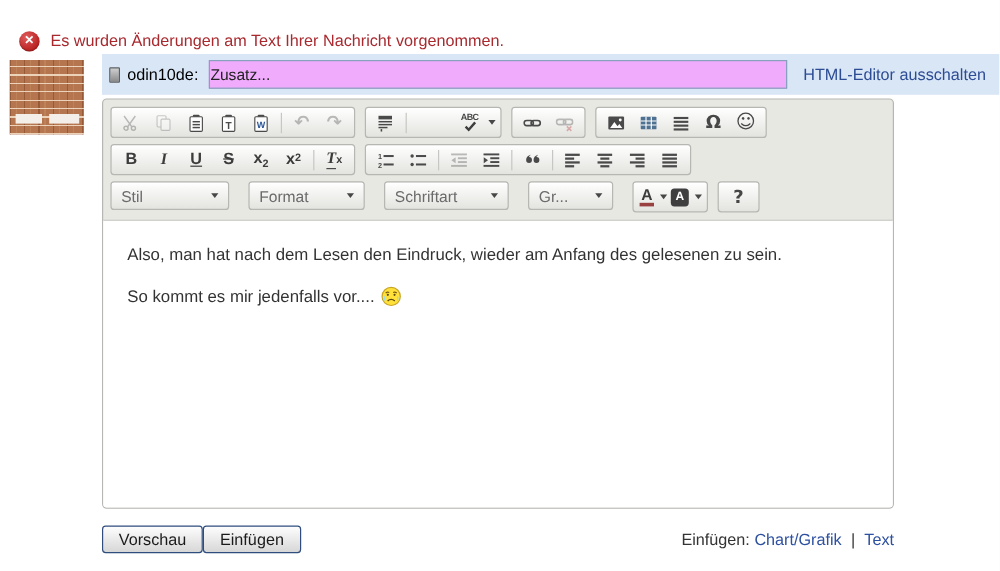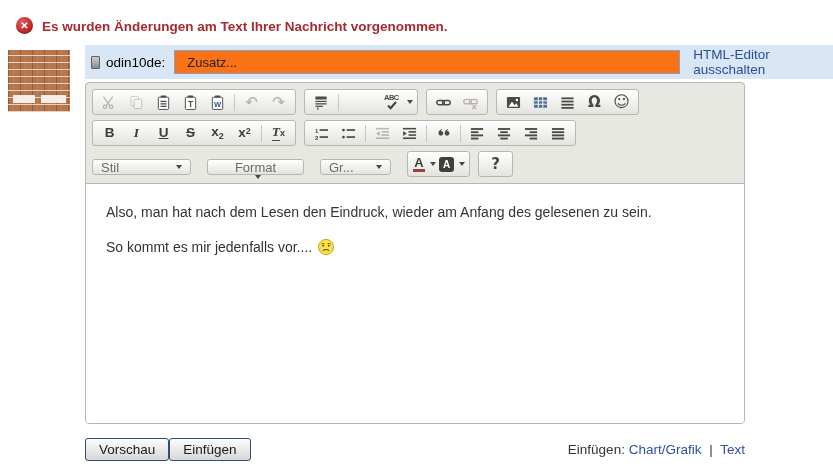--- a/index.html
+++ b/index.html
@@ -1,20 +1,20 @@
 <!DOCTYPE html>
 <html><head>
 <meta charset="utf-8">
 <style>
   html,body{margin:0;padding:0;background:#fff;}
   #stage{position:relative;width:833px;height:476px;background:#fff;overflow:hidden;
          font-family:"Liberation Sans",sans-serif;color:#333;}
 
   
-  .error-banner{position:absolute;left:16px;top:17px;display:flex;align-items:flex-end;gap:9px;font-weight:bold;}
+  .error-banner{position:absolute;left:16px;top:26px;display:flex;align-items:flex-start;gap:9px;}
   .err-ico{width:17px;height:17px;border-radius:50%;
            background:radial-gradient(circle at 35% 30%, #e05a5a, #b92222 70%);
            display:flex;align-items:center;justify-content:center;flex:none;
            box-shadow:inset 0 -1px 1px rgba(0,0,0,.25);}
   .err-ico::before{content:"✕";color:#fff;font-size:10px;font-weight:bold;line-height:1;}
   .err-text{color:#a8292e;font-size:13.5px;}
 
   
   .avatar{position:absolute;left:8px;top:50px;width:62px;height:62px;
           background-color:#b5754e;
@@ -26,22 +26,22 @@
   .avatar::before{left:5px;width:22px;}
   .avatar::after{right:4px;width:25px;}
 
   
   .band{position:absolute;left:85px;top:45px;right:0;height:34px;background:#d9e6f6;
         display:flex;align-items:center;padding-left:6px;box-sizing:border-box;}
   .status-ico{display:inline-block;width:7px;height:11px;border:1px solid #5f5f5f;border-radius:1px;
               background:linear-gradient(180deg,#cfcfcf,#8a8a8a);margin-right:6px;flex:none;}
   .uname{font-weight:normal;font-size:13.5px;color:#000;}
   .ucolon{font-size:13.5px;color:#000;margin-right:9px;}
-  .subject{width:480px;height:20px;border:1px solid #86a0bd;background:#f97316;font-size:13px;
-           padding:1px 12px;font-family:"Liberation Sans",sans-serif;color:#222;flex:none;}
+  .subject{width:480px;height:20px;border:1px solid #86a0bd;background:#f0abfc;font-size:13px;
+           padding:1px 0;font-family:"Liberation Sans",sans-serif;color:#222;flex:none;}
   .toggle-link{margin-left:13px;color:#2c4c94;font-size:13.5px;text-decoration:none;cursor:pointer;}
 
   
   .chrome{position:absolute;left:85px;top:82px;width:660px;height:342px;box-sizing:border-box;
           border:1px solid #b6b6b3;border-radius:4px;background:#e8e8e3;
           display:flex;flex-direction:column;}
   .toolbar{padding:6px 6px 1px 6px;}
   .tb-row{display:flex;align-items:flex-start;margin-bottom:5px;}
   .grp{display:inline-flex;align-items:center;border:1px solid #b6b6b3;border-radius:3px;
        background:linear-gradient(#ffffff,#e3e3df);box-shadow:inset 0 1px 0 #fff;
@@ -57,27 +57,27 @@
   .ser{font-family:"Liberation Serif",serif;}
   .ss{font-size:9px;}
   .spell{position:relative;display:inline-block;width:18px;height:16px;margin-left:41px;}
   .abc{position:absolute;left:0;top:0;font-size:7.5px;font-weight:bold;color:#474747;letter-spacing:-0.5px;}
   .chk{position:absolute;left:3px;top:7px;}
   .colA{font-weight:bold;font-size:13px;color:#3c3c3c;border-bottom:3px solid #994040;line-height:1.05;padding:0 1px;}
   .colB{display:inline-block;width:15px;height:15px;line-height:15px;text-align:center;background:#3f3f3f;
         color:#fff;font-weight:bold;font-size:10px;border-radius:3px;}
   .car{width:0;height:0;border-left:3.5px solid transparent;border-right:3.5px solid transparent;
        border-top:4px solid #474747;margin-left:5px;flex:none;}
-  .combo{display:inline-flex;align-items:center;justify-content:space-between;height:16px;
+  .combo{display:inline-flex;align-items:center;justify-content:space-between;height:24px;
          padding:0 8px;border:1px solid #b6b6b3;border-radius:3px;box-sizing:border-box;
          background:linear-gradient(#ffffff,#e3e3df);box-shadow:inset 0 1px 0 #fff;
-         margin-right:8px;cursor:pointer;margin-top:8px;}
+         margin-right:8px;cursor:pointer;}
   .combo-label{color:#6b6b6b;font-size:13px;}
   [data-name="style-select"]{width:99px;}
-  [data-name="format-select"]{width:97px;flex-direction:column;}
+  [data-name="format-select"]{width:97px;}
   [data-name="font-select"]{width:104px;}
   [data-name="size-select"]{width:71px;text-align:center;}
 
   
   .content{flex:1;background:#fff;border-top:1px solid #b6b6b3;border-radius:0 0 3px 3px;
            padding:17px 20px;overflow:hidden;cursor:text;}
   .content p{margin:0 0 13px 0;font-size:14px;line-height:1.6;color:#333;}
   .smiley{display:inline-block;vertical-align:-4px;margin-left:5px;}
 
   
@@ -425,20 +425,26 @@
         <div class="tb-row" data-name="toolbar-row">
           <span class="grp plain" data-name="toolbar-group">
             <span class="combo" data-name="style-select">
               <span class="combo-label" data-name="style-select-label">Stil</span>
               <span class="car" data-name="chevron-down-icon"></span>
             </span>
           </span>
           <span class="grp plain" data-name="toolbar-group">
             <span class="combo" data-name="format-select">
               <span class="combo-label" data-name="format-select-label">Format</span>
+              <span class="car" data-name="chevron-down-icon"></span>
+            </span>
+          </span>
+          <span class="grp plain" data-name="toolbar-group">
+            <span class="combo" data-name="font-select">
+              <span class="combo-label" data-name="font-select-label">Schriftart</span>
               <span class="car" data-name="chevron-down-icon"></span>
             </span>
           </span>
           <span class="grp plain" data-name="toolbar-group">
             <span class="combo" data-name="size-select">
               <span class="combo-label" data-name="size-select-label">Gr...</span>
               <span class="car" data-name="chevron-down-icon"></span>
             </span>
           </span>
           <span class="grp" data-name="toolbar-group">

